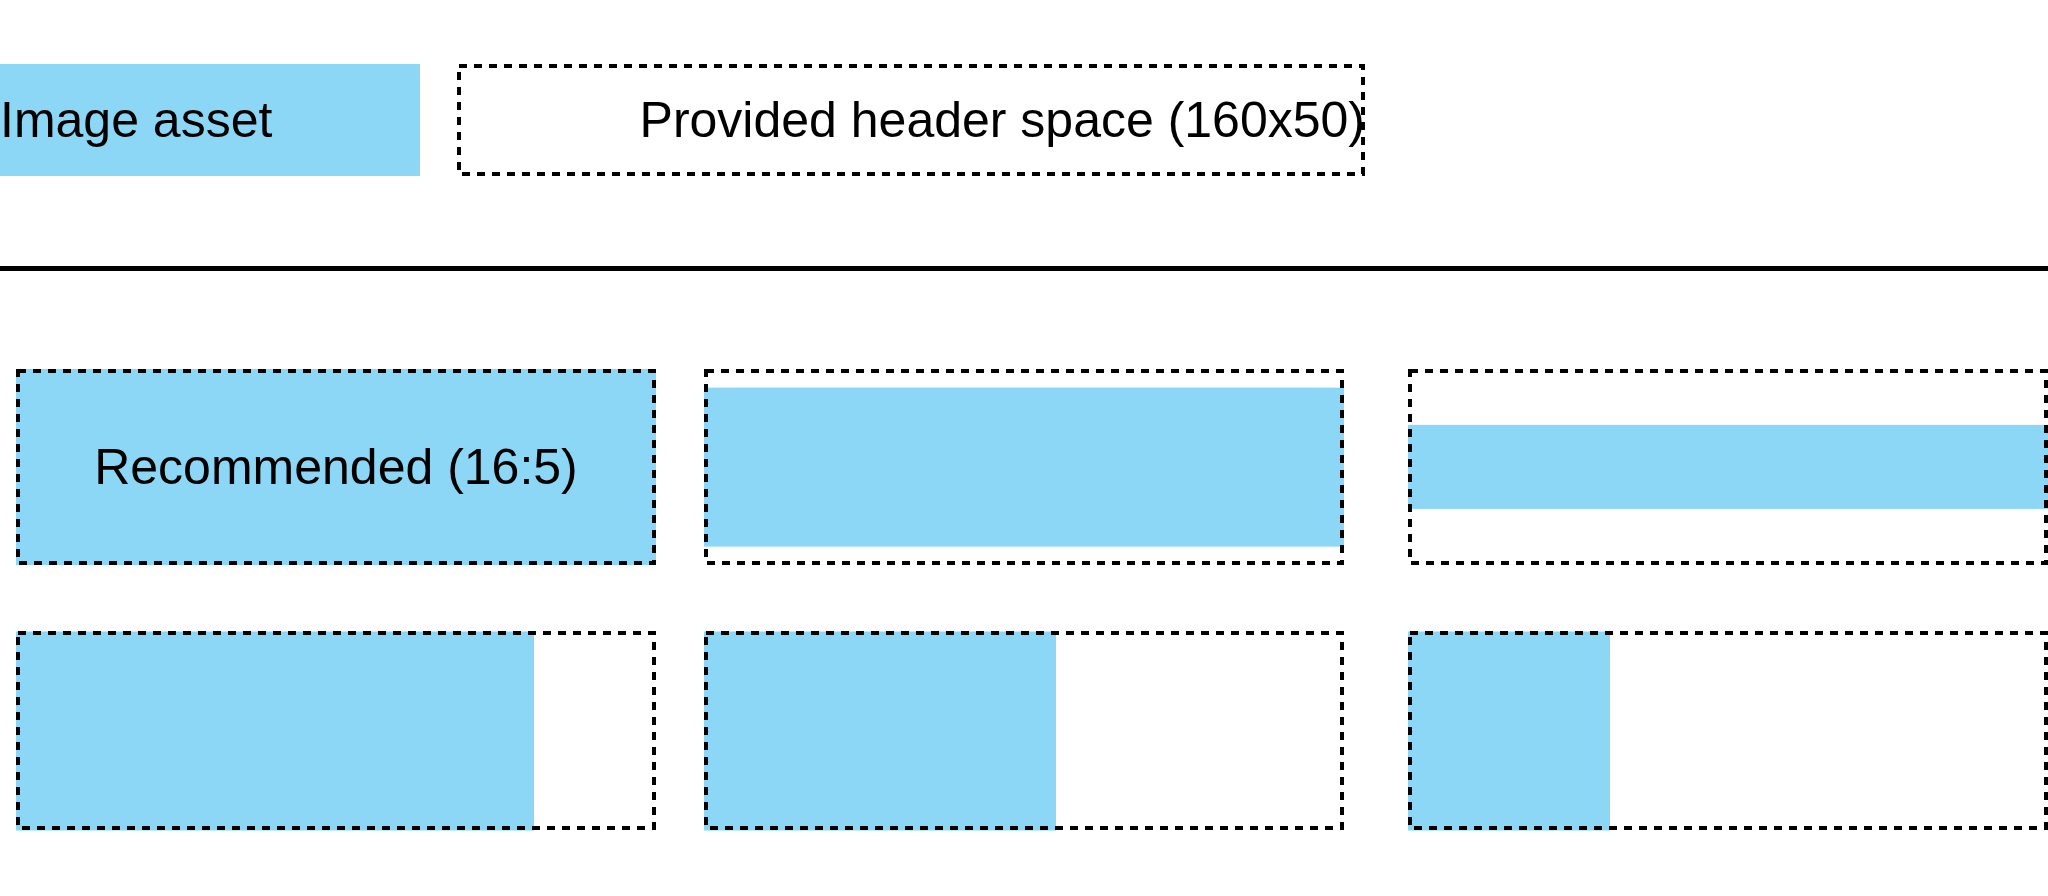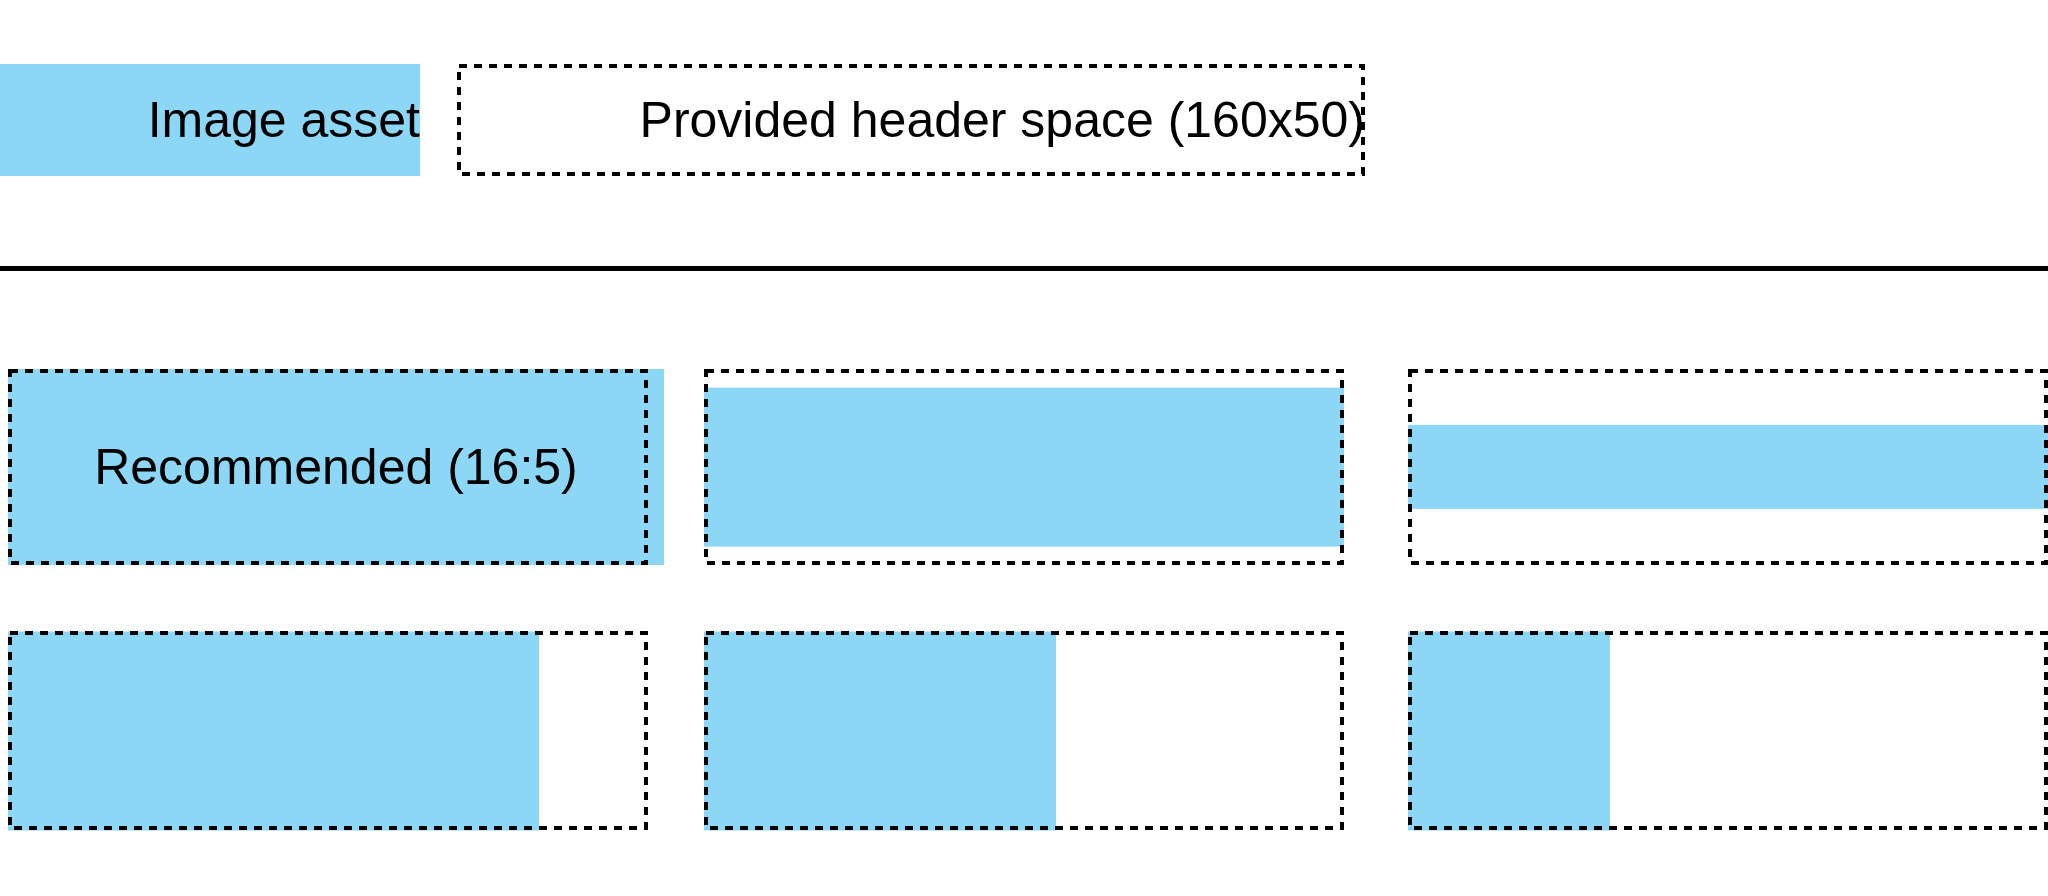--- a/index.html
+++ b/index.html
@@ -21,21 +21,21 @@
     color: var(--line-black, #000);
     letter-spacing: 0;
     white-space: nowrap;
   }
   
   .legend-asset {
     position: absolute;
     left: 0; top: 64px;
     width: 420px; height: 112px;
     background: var(--asset-blue, #8CD6F6);
-    display: flex; align-items: center; justify-content: flex-end;
+    display: flex; align-items: center; justify-content: flex-start;
   }
   .legend-space {
     position: absolute;
     left: 457px; top: 64px;
     width: 908px; height: 112px;
     display: flex; align-items: center; justify-content: flex-end;
   }
   
   .divider {
     position: absolute;
@@ -43,21 +43,21 @@
     width: 2048px; height: 5px;
     background: var(--line-black, #000);
   }
   
   .box {
     position: absolute;
     width: 640px;
   }
   .r1 { top: 369px; height: 196px; }
   .r2 { top: 631px; height: 199px; }
-  .c1 { left: 8px; padding-left: 16px; }
+  .c1 { left: 16px; }
   .c2 { left: 704px; }
   .c3 { left: 1408px; }
   .fill {
     position: absolute;
     left: 0;
     top: 50%;
     transform: translateY(-50%);
     background: var(--asset-blue, #8CD6F6);
     width: 100%;
     height: 100%;

